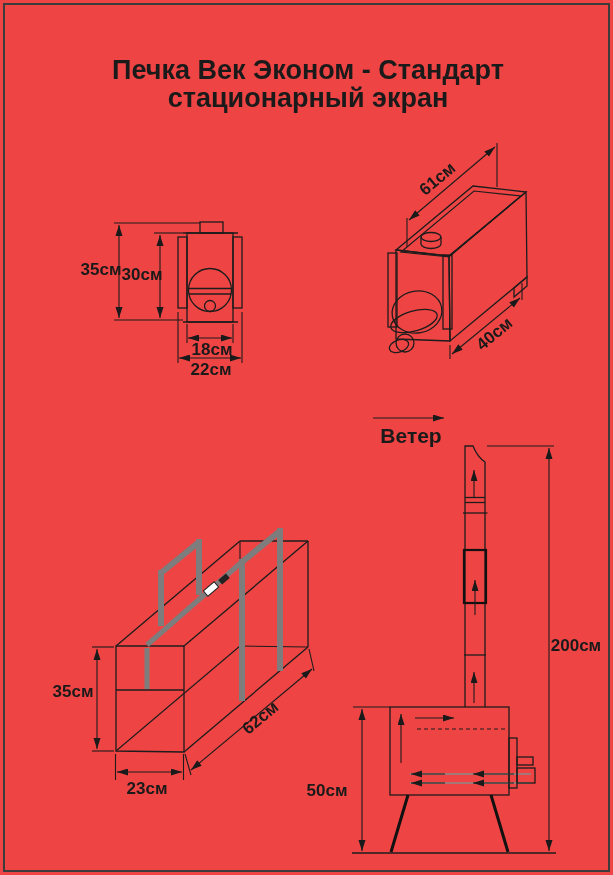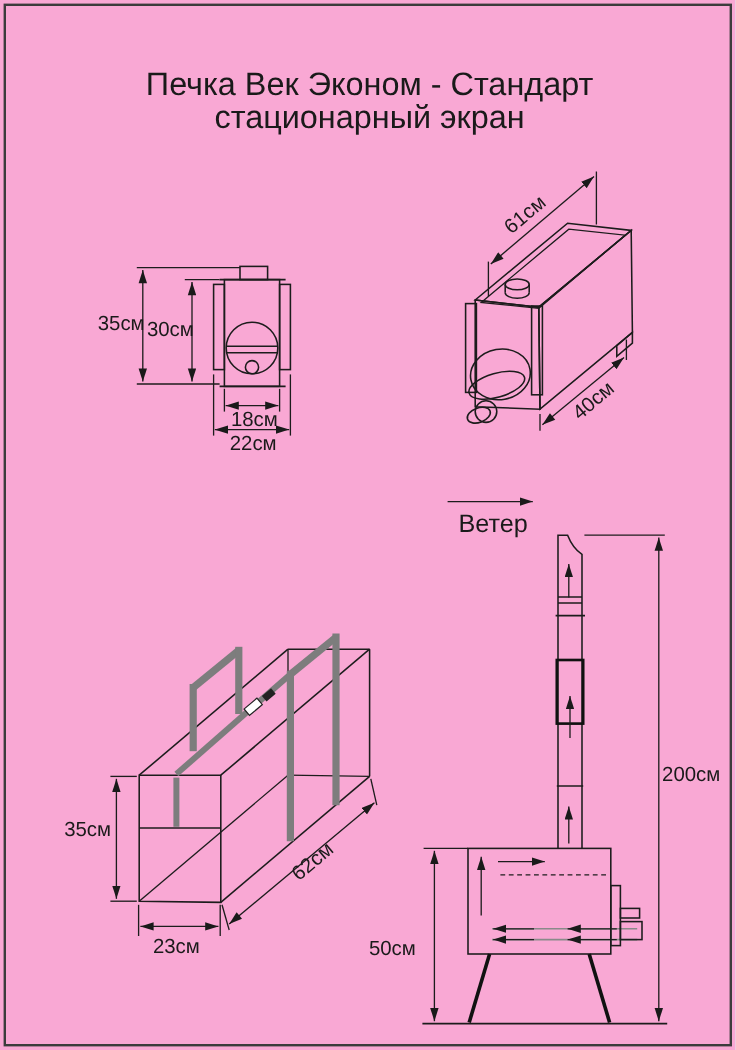--- a/index.html
+++ b/index.html
@@ -1,21 +1,22 @@
 <!DOCTYPE html>
 <html><head>
 <meta charset="utf-8">
 <style>
   html,body{margin:0;padding:0;background:#e8e8e8;}
   .canvas{
     position:relative;
     width:613px;height:875px;
-    background:#f9a8d4;
+    background:#ef4444;
     font-family:"Liberation Sans", sans-serif;
     overflow:hidden;
+    font-weight:bold;
   }
   svg{position:absolute;left:0;top:0;}
   text{fill:#1a1a1a;}
   .title-line{font-size:27px;}
   .dim-label{font-size:17px;}
   .wind-label{font-size:21px;}
   .ln{stroke:#1c1c1c;stroke-width:1.3;fill:none;}
   .lnthin{stroke:#1c1c1c;stroke-width:1.1;fill:none;}
   .lnbold{stroke:#111;stroke-width:2.2;fill:none;}
   .leg{stroke:#111;stroke-width:3;fill:none;}

